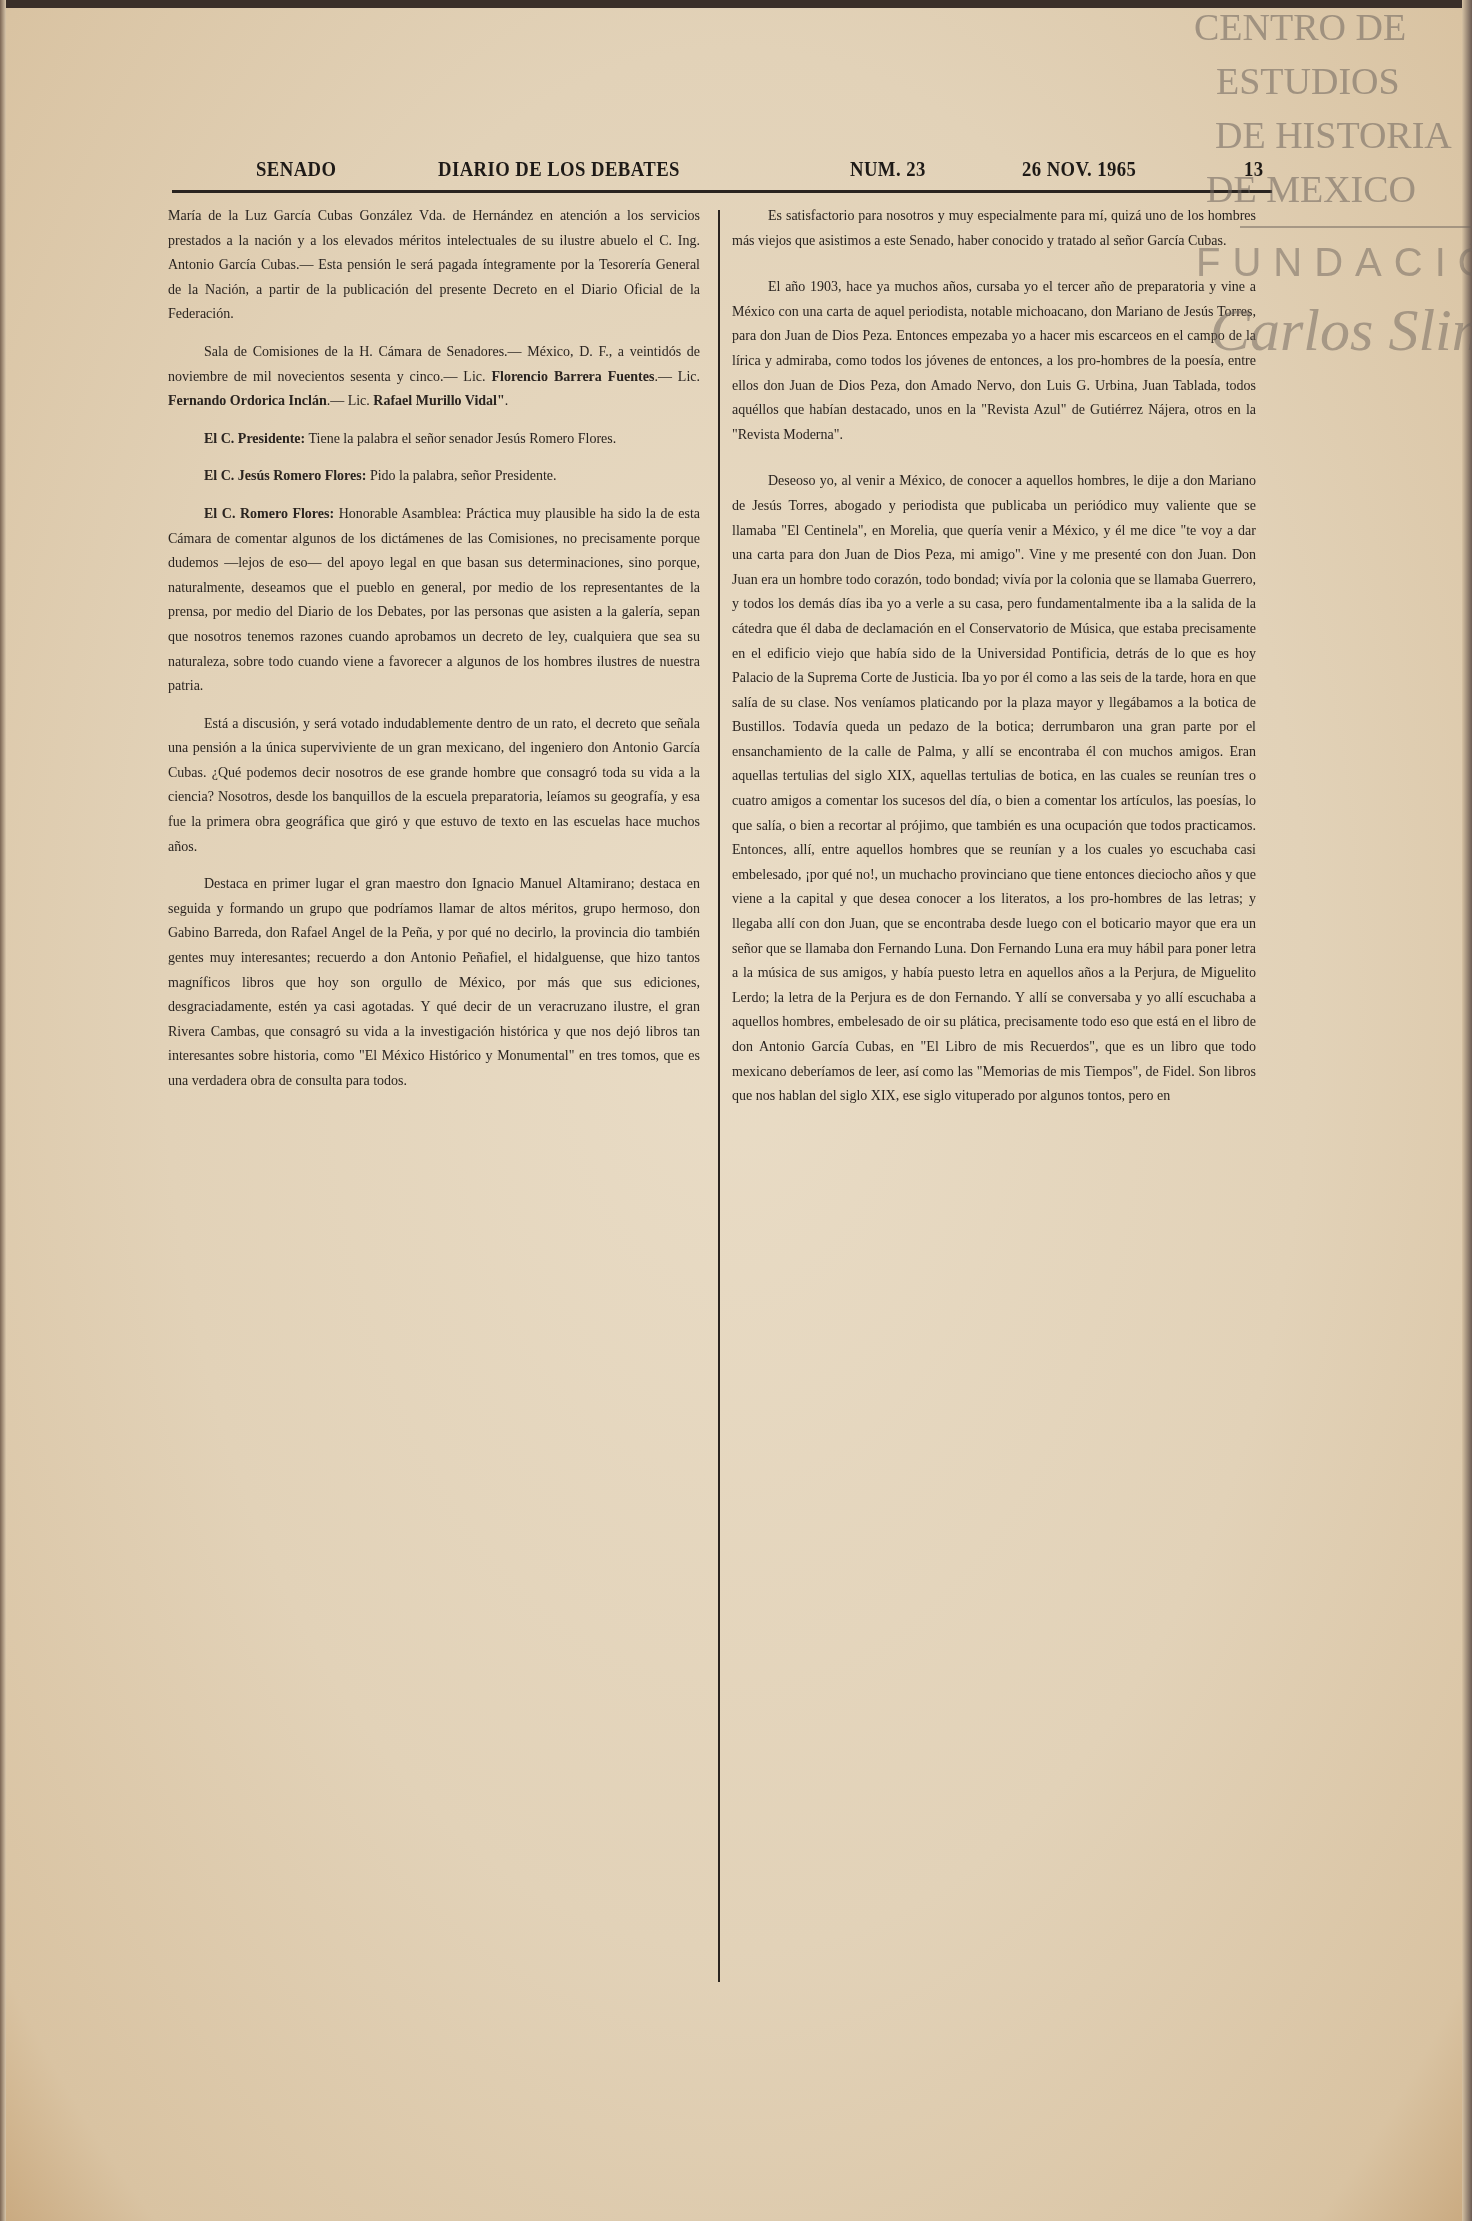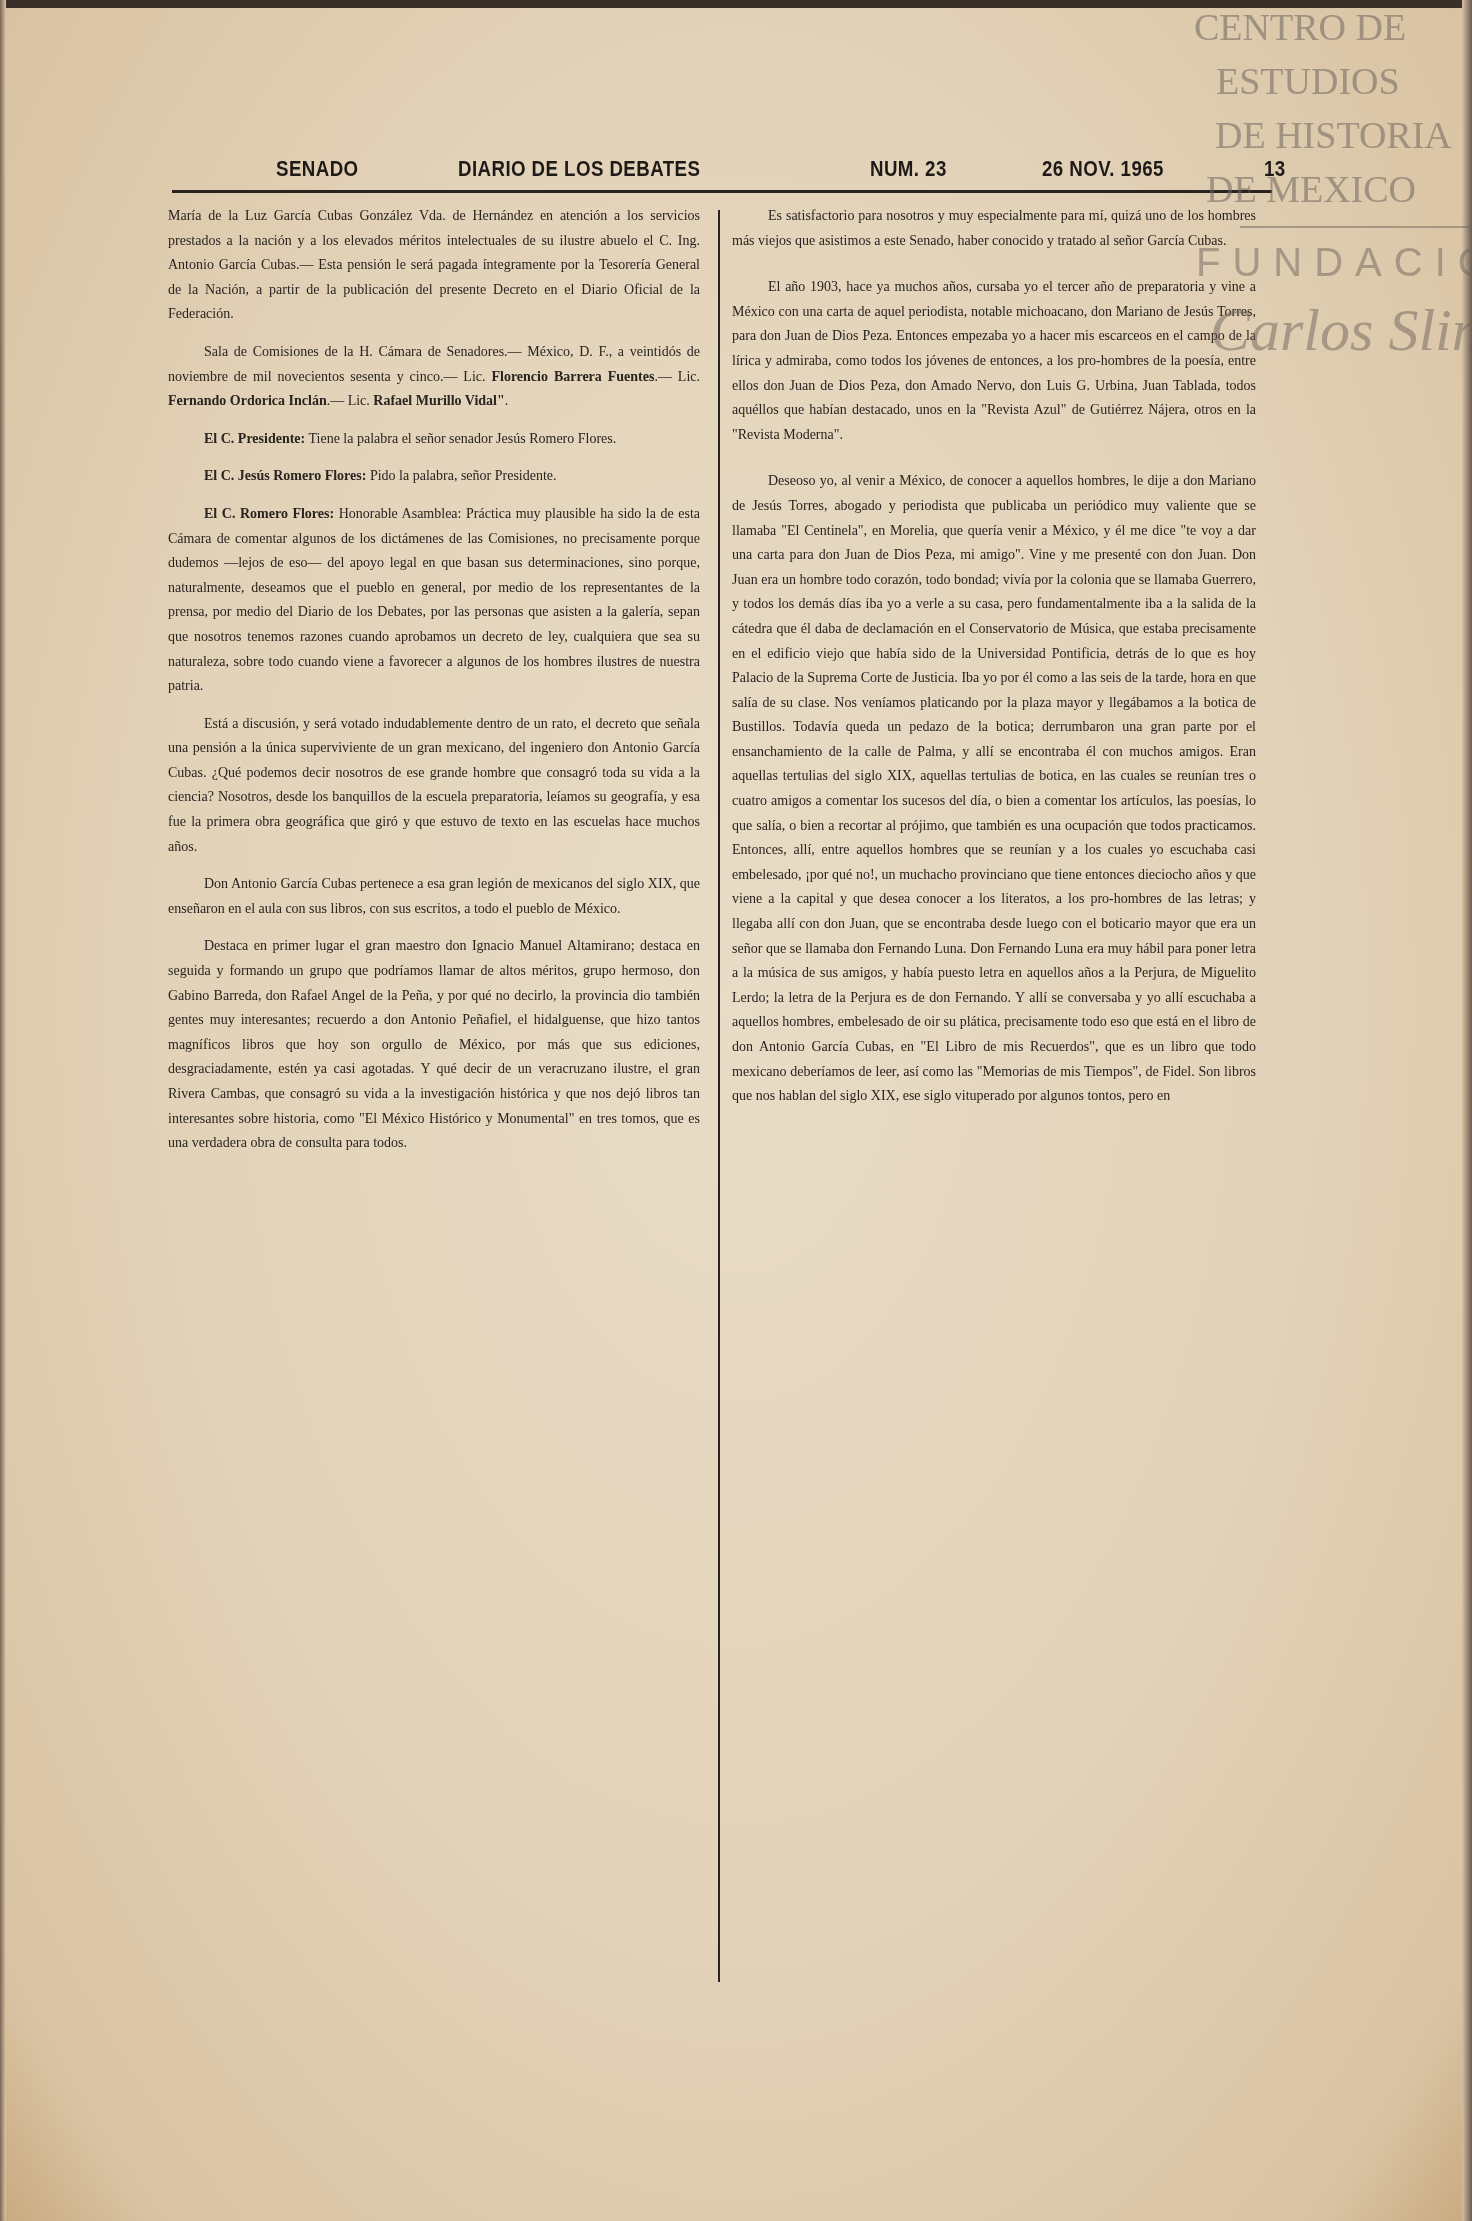--- a/index.html
+++ b/index.html
@@ -6,22 +6,22 @@
   body {
     width:1472px; height:2221px; overflow:hidden; position:relative;
     background: radial-gradient(ellipse at 50% 45%, #e9dcc6 0%, #e2d2b8 55%, #d9c3a2 90%, #c9a97f 100%);
     font-family: "Liberation Serif", "DejaVu Serif", serif;
     color:#2a2420;
   }
   .topband { position:absolute; left:0; top:0; width:1472px; height:8px; background:#3a2f29; }
   .leftedge { position:absolute; left:0; top:0; width:6px; height:2221px; background:linear-gradient(to right,#7c6654,#d8c6aa); }
   .rightedge { position:absolute; right:0; top:0; width:10px; height:2221px; background:linear-gradient(to left,#6a5a52,#d6c2a3); }
   .header {
-    position:absolute; top:152px; left:276px; width:1010px; height:36px;
-    font-family:Liberation Sans, sans-serif; font-weight:bold;
+    position:absolute; top:152px; left:256px; width:1010px; height:36px;
+    font-family:Liberation Serif, serif; font-weight:bold;
     font-size:22px; color:#1e1a17; letter-spacing:0.5px;
   }
   .header span { position:absolute; top:4px; white-space:nowrap; transform:scaleX(0.85); transform-origin:left; }
   .rule { position:absolute; top:190px; left:172px; width:1100px; height:3px; background:#2a2420; }
   .col {
     position:absolute; top:204px; font-size:14px; line-height:24.6px;
     text-align:justify; hyphens:manual;
   }
   .col.left { left:168px; width:532px; }
   .col.right { left:732px; width:524px; }
@@ -50,21 +50,20 @@
 </div>
 <div class="rule"></div>
 
 <div class="col left">
   <p class="noindent">María de la Luz García Cubas González Vda. de Hernández en atención a los servicios prestados a la nación y a los elevados méritos intelectuales de su ilustre abuelo el C. Ing. Antonio García Cubas.— Esta pensión le será pagada íntegramente por la Tesorería General de la Nación, a partir de la publicación del presente Decreto en el Diario Oficial de la Federación.</p>
   <p><span>Sala de Comisiones de la H. Cámara de Senadores.— México, D. F., a veintidós de noviembre de mil novecientos sesenta y cinco.— Lic. </span><b class="sp">Florencio Barrera Fuentes</b><span>.— Lic. </span><b class="sp">Fernando Ordorica Inclán</b><span>.— Lic. </span><b class="sp">Rafael Murillo Vidal"</b><span>.</span></p>
   <p><b class="sp">El C. Presidente:</b><span> Tiene la palabra el señor senador Jesús Romero Flores.</span></p>
   <p><b class="sp">El C. Jesús Romero Flores:</b><span> Pido la palabra, señor Presidente.</span></p>
   <p><b class="sp">El C. Romero Flores:</b><span> Honorable Asamblea: Práctica muy plausible ha sido la de esta Cámara de comentar algunos de los dictámenes de las Comisiones, no precisamente porque dudemos —lejos de eso— del apoyo legal en que basan sus determinaciones, sino porque, naturalmente, deseamos que el pueblo en general, por medio de los representantes de la prensa, por medio del Diario de los Debates, por las personas que asisten a la galería, sepan que nosotros tenemos razones cuando aprobamos un decreto de ley, cualquiera que sea su naturaleza, sobre todo cuando viene a favorecer a algunos de los hombres ilustres de nuestra patria.</span></p>
   <p>Está a discusión, y será votado indudablemente dentro de un rato, el decreto que señala una pensión a la única superviviente de un gran mexicano, del ingeniero don Antonio García Cubas. ¿Qué podemos decir nosotros de ese grande hombre que consagró toda su vida a la ciencia? Nosotros, desde los banquillos de la escuela preparatoria, leíamos su geografía, y esa fue la primera obra geográfica que giró y que estuvo de texto en las escuelas hace muchos años.</p>
-  <p>Don Antonio García Cubas pertenece a esa gran legión de mexicanos del siglo XIX, que enseñaron en el aula con sus libros, con sus escritos, a todo el pueblo de México.</p>
   <p>Destaca en primer lugar el gran maestro don Ignacio Manuel Altamirano; destaca en seguida y formando un grupo que podríamos llamar de altos méritos, grupo hermoso, don Gabino Barreda, don Rafael Angel de la Peña, y por qué no decirlo, la provincia dio también gentes muy interesantes; recuerdo a don Antonio Peñafiel, el hidalguense, que hizo tantos magníficos libros que hoy son orgullo de México, por más que sus ediciones, desgraciadamente, estén ya casi agotadas. Y qué decir de un veracruzano ilustre, el gran Rivera Cambas, que consagró su vida a la investigación histórica y que nos dejó libros tan interesantes sobre historia, como "El México Histórico y Monumental" en tres tomos, que es una verdadera obra de consulta para todos.</p>
 </div>
 
 <div class="divider"></div>
 
 <div class="col right">
   <p>Es satisfactorio para nosotros y muy especialmente para mí, quizá uno de los hombres más viejos que asistimos a este Senado, haber conocido y tratado al señor García Cubas.</p>
   <p style="margin-top:22px;">El año 1903, hace ya muchos años, cursaba yo el tercer año de preparatoria y vine a México con una carta de aquel periodista, notable michoacano, don Mariano de Jesús Torres, para don Juan de Dios Peza. Entonces empezaba yo a hacer mis escarceos en el campo de la lírica y admiraba, como todos los jóvenes de entonces, a los pro-hombres de la poesía, entre ellos don Juan de Dios Peza, don Amado Nervo, don Luis G. Urbina, Juan Tablada, todos aquéllos que habían destacado, unos en la "Revista Azul" de Gutiérrez Nájera, otros en la "Revista Moderna".</p>
   <p style="margin-top:22px;">Deseoso yo, al venir a México, de conocer a aquellos hombres, le dije a don Mariano de Jesús Torres, abogado y periodista que publicaba un periódico muy valiente que se llamaba "El Centinela", en Morelia, que quería venir a México, y él me dice "te voy a dar una carta para don Juan de Dios Peza, mi amigo". Vine y me presenté con don Juan. Don Juan era un hombre todo corazón, todo bondad; vivía por la colonia que se llamaba Guerrero, y todos los demás días iba yo a verle a su casa, pero fundamentalmente iba a la salida de la cátedra que él daba de declamación en el Conservatorio de Música, que estaba precisamente en el edificio viejo que había sido de la Universidad Pontificia, detrás de lo que es hoy Palacio de la Suprema Corte de Justicia. Iba yo por él como a las seis de la tarde, hora en que salía de su clase. Nos veníamos platicando por la plaza mayor y llegábamos a la botica de Bustillos. Todavía queda un pedazo de la botica; derrumbaron una gran parte por el ensanchamiento de la calle de Palma, y allí se encontraba él con muchos amigos. Eran aquellas tertulias del siglo XIX, aquellas tertulias de botica, en las cuales se reunían tres o cuatro amigos a comentar los sucesos del día, o bien a comentar los artículos, las poesías, lo que salía, o bien a recortar al prójimo, que también es una ocupación que todos practicamos. Entonces, allí, entre aquellos hombres que se reunían y a los cuales yo escuchaba casi embelesado, ¡por qué no!, un muchacho provinciano que tiene entonces dieciocho años y que viene a la capital y que desea conocer a los literatos, a los pro-hombres de las letras; y llegaba allí con don Juan, que se encontraba desde luego con el boticario mayor que era un señor que se llamaba don Fernando Luna. Don Fernando Luna era muy hábil para poner letra a la música de sus amigos, y había puesto letra en aquellos años a la Perjura, de Miguelito Lerdo; la letra de la Perjura es de don Fernando. Y allí se conversaba y yo allí escuchaba a aquellos hombres, embelesado de oir su plática, precisamente todo eso que está en el libro de don Antonio García Cubas, en "El Libro de mis Recuerdos", que es un libro que todo mexicano deberíamos de leer, así como las "Memorias de mis Tiempos", de Fidel. Son libros que nos hablan del siglo XIX, ese siglo vituperado por algunos tontos, pero en</p>
 </div>

